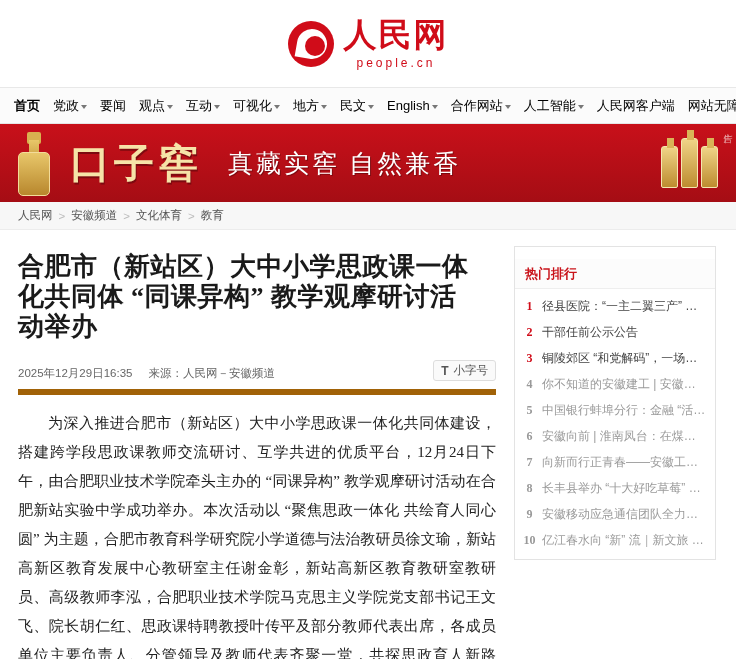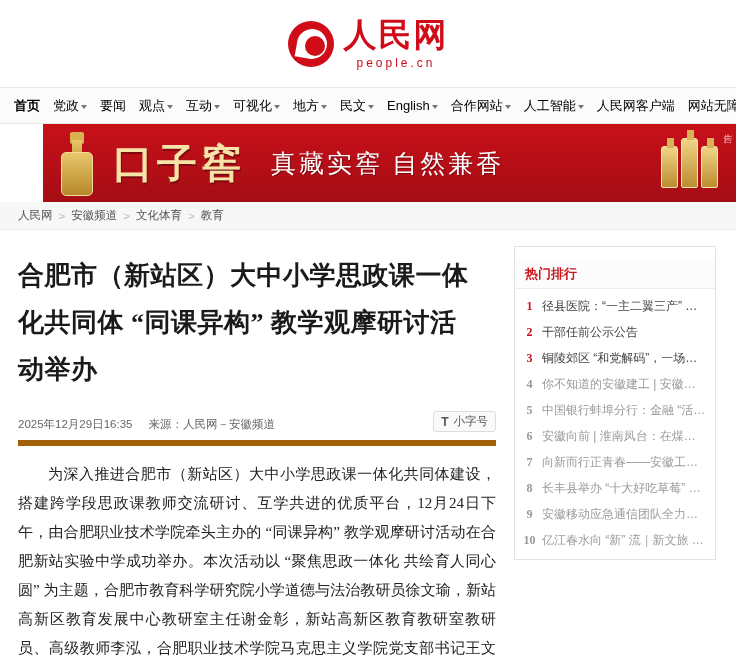--- a/index.html
+++ b/index.html
@@ -98,21 +98,20 @@
   }
 
   
   .banner {
     height: 78px;
     background: linear-gradient(180deg, #c8101a 0%, #a50d14 100%);
     position: relative;
     overflow: hidden;
     display: flex;
     align-items: center;
-    margin-left: 43px;
   }
   .banner-ad-tag {
     position: absolute;
     right: 2px; top: 2px;
     font-size: 9px;
     color: #f1c7c7;
     writing-mode: vertical-rl;
     letter-spacing: 1px;
     opacity: .8;
   }
@@ -203,21 +202,21 @@
   
   .body-wrap {
     display: flex;
     padding: 16px 18px 0 18px;
     gap: 18px;
   }
   .article { width: 478px; }
   h1.title {
     font-family: "Liberation Serif", serif;
     font-size: 26px;
-    line-height: 47px;
+    line-height: 30px;
     font-weight: bold;
     color: #1a1a1a;
     margin: 6px 17px 18px 0;
     letter-spacing: .5px;
   }
   .meta-row {
     display: flex;
     align-items: flex-end;
     font-size: 11.5px;
     color: #666;

